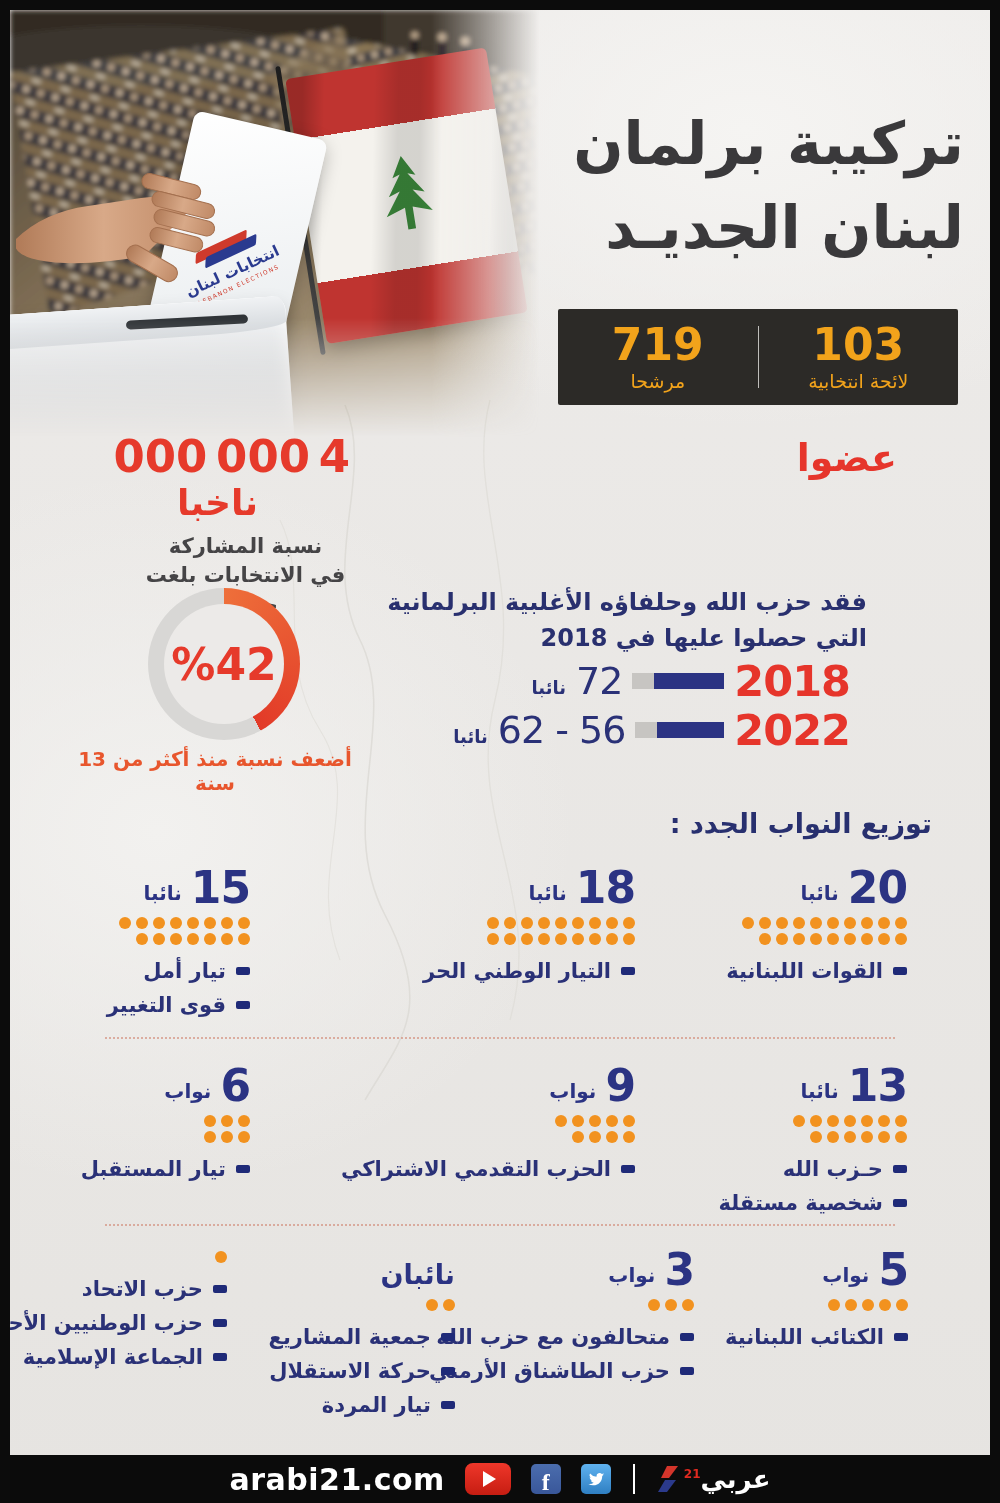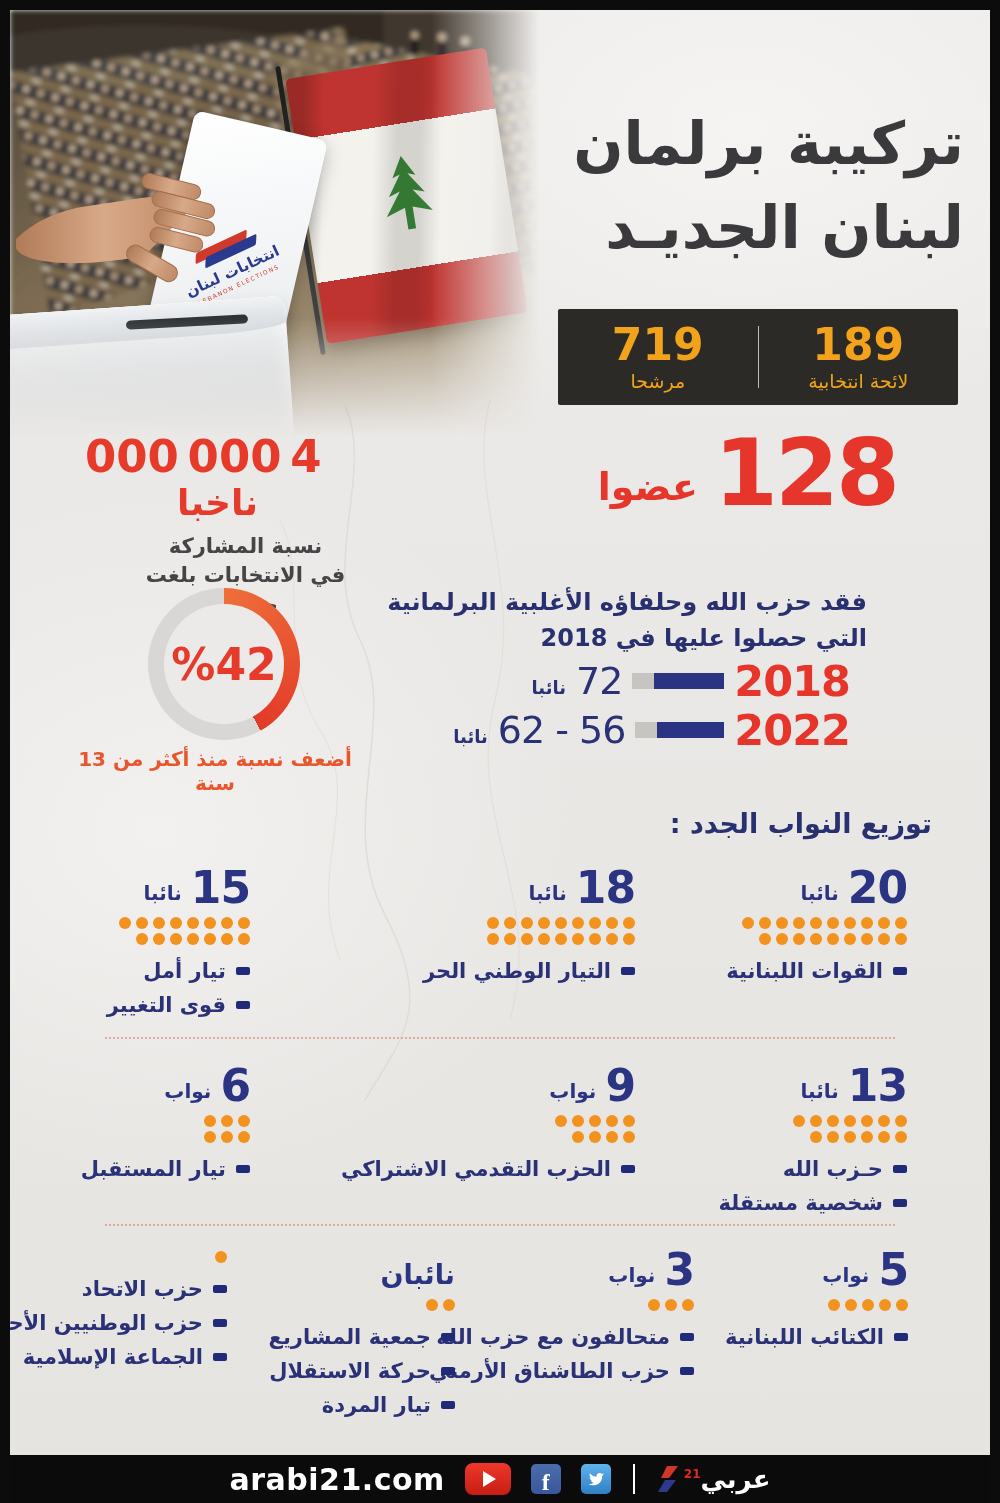--- a/index.html
+++ b/index.html
@@ -49,21 +49,21 @@
   
   .title{position:absolute;top:92px;right:26px;z-index:3;text-align:right;color:#3a393b;
          font-weight:bold;font-size:59px;line-height:1.42;letter-spacing:-1px}
   .stats-box{position:absolute;left:548px;top:299px;width:400px;height:96px;background:#2c2a27;z-index:3;
          display:flex;align-items:center;border-radius:2px}
   .stat-cell{flex:1;display:flex;flex-direction:column;align-items:center;gap:1px}
   .stat-value{font-size:44px;font-weight:bold;color:#f2a31b;line-height:1.05}
   .stat-label{font-size:19px;font-weight:normal;color:#f2a31b}
   .stat-divider{width:1px;height:62px;background:#d9d8d6;opacity:.85}
   
-  .voters-number{position:absolute;top:420px;right:640px;width:265px;text-align:left;z-index:3;
+  .voters-number{position:absolute;top:420px;right:640px;width:265px;text-align:right;z-index:3;
          font-size:45px;font-weight:bold;color:#e63a2b;word-spacing:-7px;white-space:nowrap}
   .voters-unit{position:absolute;top:472px;right:640px;width:265px;text-align:center;z-index:3;
          font-size:36px;font-weight:bold;color:#e63a2b}
   .turnout-intro{position:absolute;top:522px;right:612px;width:265px;text-align:center;z-index:3;
          font-size:21px;font-weight:700;color:#454446;line-height:1.4}
   .donut{position:absolute;left:138px;top:578px;width:152px;height:152px;z-index:3}
   .ring{position:absolute;inset:0;border-radius:50%}
   .hole{position:absolute;inset:16px;border-radius:50%;background:#eceae8}
   .pct{position:absolute;inset:0;display:flex;align-items:center;justify-content:center;
          font-size:44px;font-weight:bold;color:#e63a2b;direction:ltr}
@@ -223,21 +223,21 @@
    </div>
   </div>
 
   <div class="title">
     <div>تركيبة برلمان</div>
     <div>لبنان الجديـد</div>
   </div>
 
   <div class="stats-box">
     <div class="stat-cell">
-      <div class="stat-value">189</div>
+      <div class="stat-value">103</div>
       <div class="stat-label">لائحة انتخابية</div>
     </div>
     <div class="stat-divider"></div>
     <div class="stat-cell">
       <div class="stat-value">719</div>
       <div class="stat-label">مرشحا</div>
     </div>
   </div>
 
   <div class="voters-number">4 000 000</div>
@@ -247,21 +247,20 @@
     <div>في الانتخابات بلغت حوالي</div>
   </div>
   <div class="donut">
     <div class="ring" id="donut-ring" style="background: conic-gradient(rgb(238, 111, 58) 0deg, rgb(226, 58, 40) 151.2deg, rgb(216, 215, 213) 151.2deg, rgb(216, 215, 213) 360deg);"></div>
     <div class="hole"></div>
     <div class="pct">%42</div>
   </div>
   <div class="turnout-note">أضعف نسبة منذ أكثر من 13 سنة</div>
 
   <div class="members">
-    <div class="members-value">128</div>
     <div class="members-unit">عضوا</div>
   </div>
 
   <div class="majority-text">
     <div>فقد حزب الله وحلفاؤه الأغلبية البرلمانية</div>
     <div>التي حصلوا عليها في 2018</div>
   </div>
 
   <div class="bars">
     <div class="bar-row">

